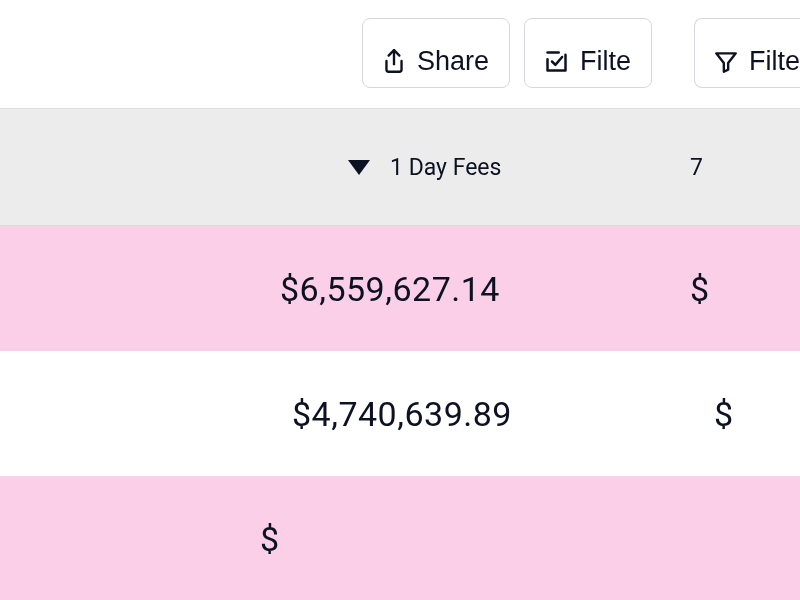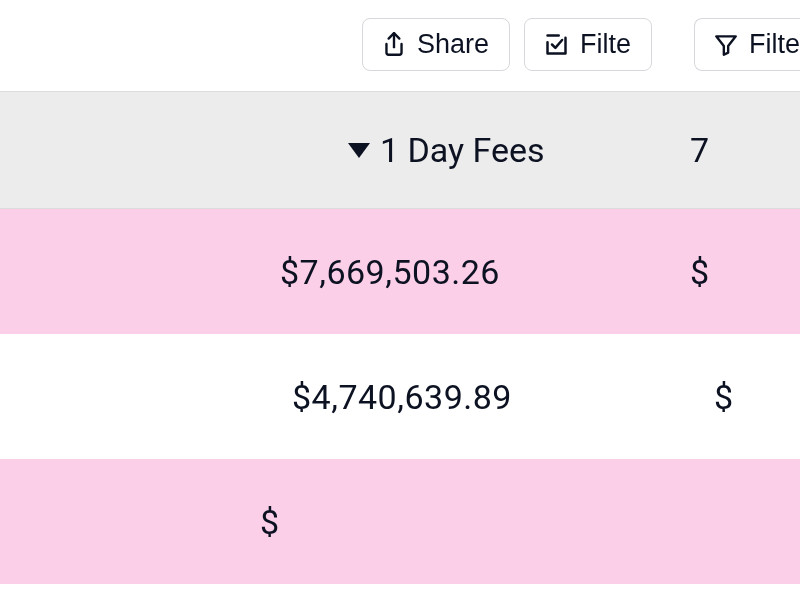--- a/index.html
+++ b/index.html
@@ -9,21 +9,21 @@
     justify-content: flex-end;
     align-items: center;
     gap: 14px;
     padding: 18px 0 20px 0;
     background: #ffffff;
   }
   .btn {
     display: inline-flex;
     align-items: center;
     gap: 10px;
-    padding: 10px 20px 10px 18px;
+    padding: 27px 20px 10px 18px;
     border: 1.5px solid #d6d8dd;
     border-radius: 8px;
     background: #ffffff;
     font-size: 27px;
     color: #0c1222;
     cursor: pointer;
     white-space: nowrap;
   }
   .btn svg { display: block; }
   .btn-filter-cut { padding-right: 0; border-right: none; border-top-right-radius: 0; border-bottom-right-radius: 0; margin-left: 28px; }
@@ -32,25 +32,25 @@
     border-top: 1px solid #dcdcdc;
     border-bottom: 1px solid #dcdcdc;
     height: 118px;
     display: flex;
     align-items: center;
   }
   .col-a { flex: 0 0 260px; }
   .col-b { flex: 0 0 430px; display: flex; align-items: center; }
   .col-c { flex: 1 1 auto; display: flex; align-items: center; }
   .header-label {
-    font-size: 34px;
+    font-size: 23px;
     color: #0c1222;
     display: inline-flex;
     align-items: center;
-    gap: 10px;
+    gap: 20px;
     cursor: pointer;
   }
   .sort-caret {
     width: 0; height: 0;
     border-left: 11px solid transparent;
     border-right: 11px solid transparent;
     border-top: 15px solid #0c1222;
     display: inline-block;
   }
   .data-row {
@@ -110,21 +110,21 @@
   <div class="col-c">
     <span class="header-label">
       <span>7</span>
     </span>
   </div>
 </div>
 
 <div class="data-row row-pink">
   <div class="col-a"></div>
   <div class="col-b col-b-cell-pad">
-    <span class="cell-value">$7,669,503.26</span>
+    <span class="cell-value">$6,559,627.14</span>
   </div>
   <div class="col-c">
     <span class="cell-value">$</span>
   </div>
 </div>
 
 <div class="data-row row-white">
   <div class="col-a"></div>
   <div class="col-b col-b-cell-pad">
     <span class="cell-value">$4,740,639.89</span>

